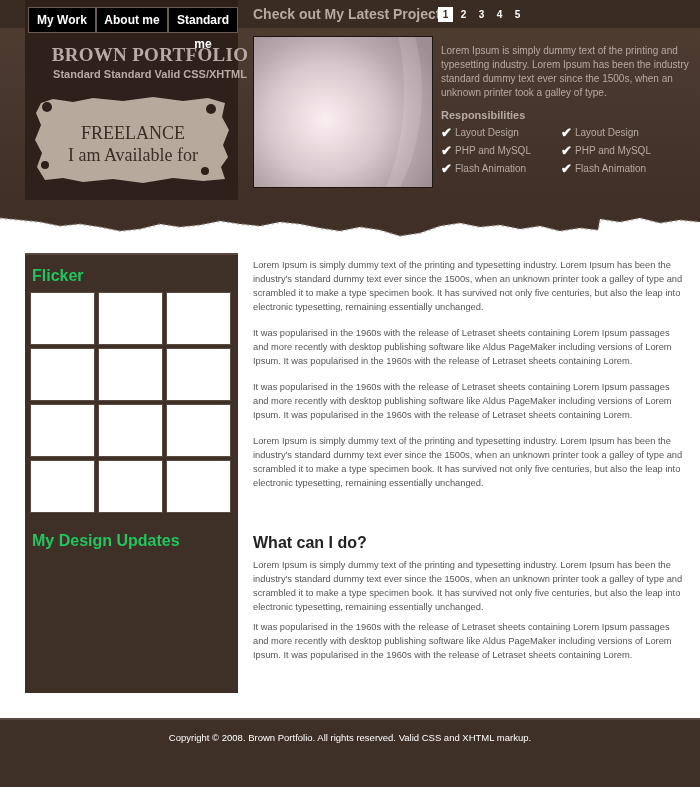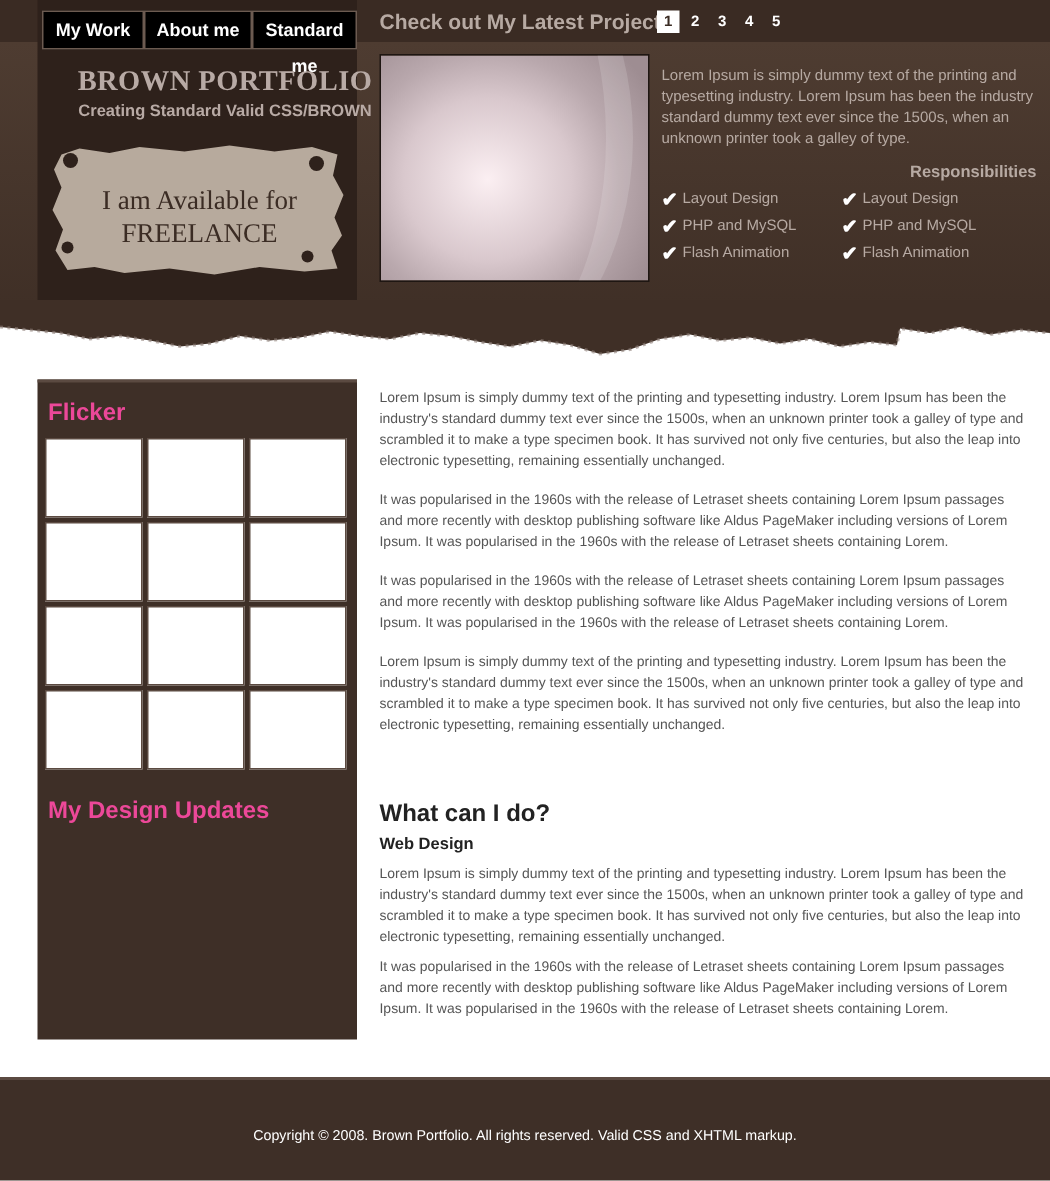--- a/index.html
+++ b/index.html
@@ -17,36 +17,36 @@
   .plank-text { position:absolute; left:33px; top:122px; width:200px; text-align:center; font-family:"Liberation Serif", serif; font-size:18px; color:#3b2c24; line-height:22px; }
   .latest-title { position:absolute; left:253px; top:6px; font-size:14px; font-weight:bold; color:#b7aaa3; }
   .pager { position:absolute; left:438px; top:7px; display:flex; gap:3px; }
   .pager span { width:15px; height:15px; line-height:15px; font-size:10px; font-weight:bold; text-align:center; color:#fff; }
   .pager span.active { background:#fff; color:#3b2c24; }
   .shot { position:absolute; left:253px; top:36px; width:178px; height:150px; border:1px solid #1e1612; background:radial-gradient(ellipse 70% 80% at 40% 55%, #fbeff2 0%, #d9c8cd 45%, #b9a8ad 70%, #9e8d92 100%); overflow:hidden; }
   .shot .arc { position:absolute; left:-40px; top:-100px; width:190px; height:310px; border-radius:50%; border-right:18px solid rgba(255,255,255,0.14); }
   .client { position:absolute; left:441px; top:36px; width:250px; }
   .client h2 { margin:0; font-size:13px; font-weight:bold; color:#b7aaa3; }
   .client p { margin:8px 0 0; font-size:10px; line-height:14px; color:#b7aaa3; }
-  .client h3 { margin:9px 0 4px; font-size:11px; font-weight:bold; color:#b7aaa3;text-align:right; }
+  .client h3 { margin:9px 0 4px; font-size:11px; font-weight:bold; color:#b7aaa3; }
   .resp { display:grid; grid-template-columns:120px 120px; row-gap:3px; }
   .resp div { font-size:10px; color:#b7aaa3; height:15px; line-height:15px; display:flex; align-items:center; }
   .resp .chk { color:#fff; font-size:13px; font-weight:bold; width:14px; }
   .sidebar { position:absolute; left:25px; top:253px; width:213px; height:438px; background:#3e2f27; border-top:2px solid #5b4a41; }
-  .sidebar h2 { margin:0; color:#ec4899; font-size:16px; font-weight:bold; }
+  .sidebar h2 { margin:0; color:#22c55e; font-size:16px; font-weight:bold; }
   .flickr-title { position:absolute; left:7px; top:12px; }
   .grid { position:absolute; left:5px; top:37px; display:grid; grid-template-columns:65px 65px 65px; grid-auto-rows:53px; gap:3px; }
   .grid div { background:#fff; border:1px solid #5b4a41; }
   .twitter-title { position:absolute; left:7px; top:277px; }
   .content { position:absolute; left:253px; top:252px; width:430px; }
   .content h1 { margin:0; font-size:16px; font-weight:bold; color:#222; }
   .content h4 { margin:0; font-size:11px; font-weight:bold; color:#222; }
   .content p { margin:0; font-size:9.3px; line-height:14px; color:#555; }
   .footer { position:absolute; left:0; top:718px; width:700px; height:69px; background:#3e2f27; border-top:2px solid #5b4a41; }
-  .footer p { margin:0; position:absolute; top:32px; left:0; width:700px; text-align:center; font-size:9.5px; color:#fff; }
+  .footer p { margin:0; position:absolute; top:12px; left:0; width:700px; text-align:center; font-size:9.5px; color:#fff; }
 </style>
 </head>
 <body>
 
 <div class="topstrip"></div>
 <div class="header"></div>
 <div class="leftcol"></div>
 
 <svg class="torn" viewBox="0 0 700 40" preserveAspectRatio="none">
   <path d="M0,0 L700,0 L700,22 L680,20 L660,23 L640,18 L620,22 L600,19 L598,30 L580,28 L560,31 L540,26 L520,29 L500,25 L480,27 L460,23 L440,26 L420,33 L400,36 L380,30 L360,27 L340,31 L320,28 L300,24 L280,22 L260,26 L240,24 L220,21 L200,25 L180,27 L160,24 L140,29 L120,31 L100,27 L80,24 L60,26 L40,22 L20,20 L0,18 Z" fill="#3f2f26"></path>
@@ -54,33 +54,33 @@
 </svg>
 
 <nav class="nav">
   <a style="width:66px">My Work</a>
   <a style="width:70px">About me</a>
   <a style="width:68px">Standard me</a>
 </nav>
 
 <div class="brand">
   <div class="t1">BROWN PORTFOLIO</div>
-  <div class="t2">Creating Standard Valid CSS/BROWN</div>
+  <div class="t2">Standard Standard Valid CSS/XHTML</div>
 </div>
 
 <svg class="plank" viewBox="0 0 198 90">
   <path d="M8,8 L20,4 L40,7 L60,3 L90,6 L120,2 L150,6 L175,3 L192,8 L189,22 L196,35 L190,50 L195,62 L188,72 L192,84 L170,86 L140,83 L110,88 L80,84 L50,87 L30,83 L12,85 L4,72 L9,58 L2,45 L8,30 L3,18 Z" fill="#b7aa9d"></path>
   <circle cx="14" cy="12" r="5" fill="#2e211b"></circle>
   <circle cx="178" cy="14" r="5" fill="#2e211b"></circle>
   <circle cx="12" cy="70" r="4" fill="#2e211b"></circle>
   <circle cx="172" cy="76" r="4" fill="#2e211b"></circle>
 </svg>
 <div class="plank-text">
+  <div>FREELANCE</div>
   <div>I am Available for</div>
-  <div>FREELANCE</div>
 </div>
 
 <div class="latest-title">Check out My Latest Project</div>
 <div class="pager">
   <span class="active">1</span>
   <span>2</span>
   <span>3</span>
   <span>4</span>
   <span>5</span>
 </div>
@@ -138,20 +138,19 @@
   </div>
   <h2 class="twitter-title">My Design Updates</h2>
 </aside>
 
 <main class="content">
   <p style="margin-top:6px">Lorem Ipsum is simply dummy text of the printing and typesetting industry. Lorem Ipsum has been the industry's standard dummy text ever since the 1500s, when an unknown printer took a galley of type and scrambled it to make a type specimen book. It has survived not only five centuries, but also the leap into electronic typesetting, remaining essentially unchanged.</p>
   <p style="margin-top:12px">It was popularised in the 1960s with the release of Letraset sheets containing Lorem Ipsum passages and more recently with desktop publishing software like Aldus PageMaker including versions of Lorem Ipsum. It was popularised in the 1960s with the release of Letraset sheets containing Lorem.</p>
   <p style="margin-top:12px">It was popularised in the 1960s with the release of Letraset sheets containing Lorem Ipsum passages and more recently with desktop publishing software like Aldus PageMaker including versions of Lorem Ipsum. It was popularised in the 1960s with the release of Letraset sheets containing Lorem.</p>
   <p style="margin-top:12px">Lorem Ipsum is simply dummy text of the printing and typesetting industry. Lorem Ipsum has been the industry's standard dummy text ever since the 1500s, when an unknown printer took a galley of type and scrambled it to make a type specimen book. It has survived not only five centuries, but also the leap into electronic typesetting, remaining essentially unchanged.</p>
   <h1 style="margin-top:44px">What can I do?</h1>
-  <h4 style="margin-top:5px">Web Design</h4>
   <p style="margin-top:6px">Lorem Ipsum is simply dummy text of the printing and typesetting industry. Lorem Ipsum has been the industry's standard dummy text ever since the 1500s, when an unknown printer took a galley of type and scrambled it to make a type specimen book. It has survived not only five centuries, but also the leap into electronic typesetting, remaining essentially unchanged.</p>
   <p style="margin-top:6px">It was popularised in the 1960s with the release of Letraset sheets containing Lorem Ipsum passages and more recently with desktop publishing software like Aldus PageMaker including versions of Lorem Ipsum. It was popularised in the 1960s with the release of Letraset sheets containing Lorem.</p>
 </main>
 
 <footer class="footer">
   <p>Copyright © 2008. Brown Portfolio. All rights reserved. Valid CSS and XHTML markup.</p>
 </footer>
 
 </body></html>

